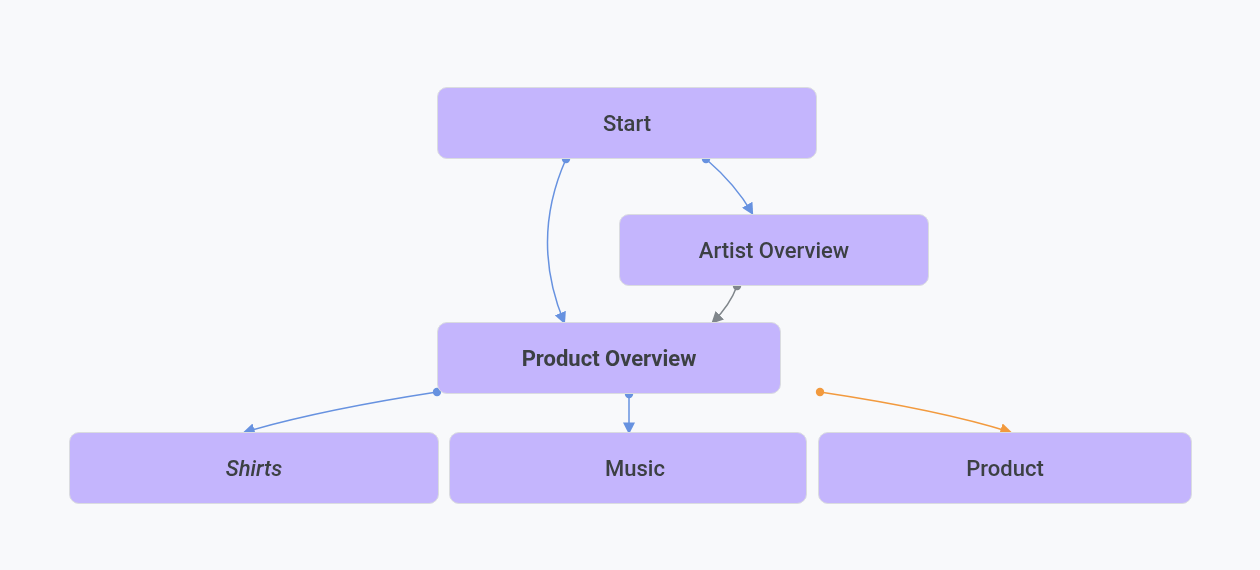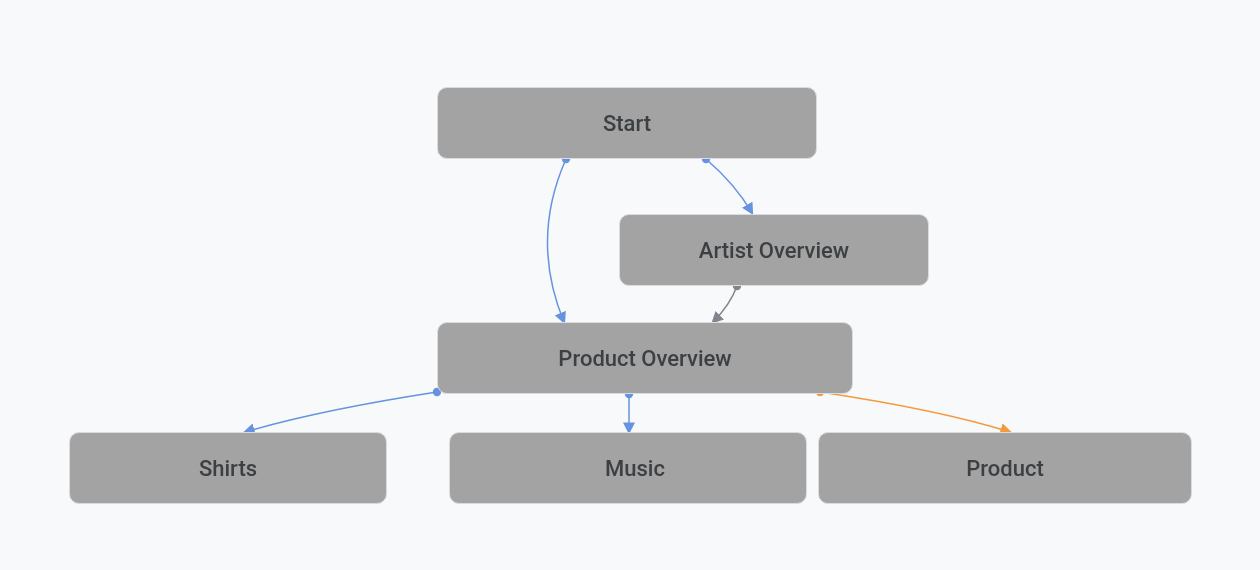--- a/index.html
+++ b/index.html
@@ -6,21 +6,21 @@
     body {
       width: 1260px;
       height: 570px;
       background: #f8f9fb;
       font-family: -apple-system, BlinkMacSystemFont, "Segoe UI", Roboto, sans-serif;
       position: relative;
       overflow: hidden;
     }
     .node {
       position: absolute;
-      background: #a3a3a3;
+      background: #c4b5fd;
       border: 1px solid #dadce0;
       border-radius: 10px;
       display: flex;
       align-items: center;
       justify-content: center;
       font-size: 22px;
       font-weight: 500;
       color: #3c4043;
       height: 72px;
     }
@@ -79,25 +79,25 @@
 </svg>
 
 <div class="node" style="left: 437px; top: 87px; width: 380px;">
   <span>Start</span>
 </div>
 
 <div class="node" style="left: 619px; top: 214px; width: 310px; text-align: right;">
   <span>Artist Overview</span>
 </div>
 
-<div class="node" style="left: 437px; top: 322px; width: 416px;">
+<div class="node" style="left: 437px; top: 322px; width: 344px; font-weight: bold;">
   <span>Product Overview</span>
 </div>
 
-<div class="node" style="left: 69px; top: 432px; width: 318px;">
+<div class="node" style="left: 69px; top: 432px; width: 370px; font-style: italic;">
   <span>Shirts</span>
 </div>
 
 <div class="node" style="left: 449px; top: 432px; width: 358px; padding-left: 14px;">
   <span>Music</span>
 </div>
 
 <div class="node" style="left: 818px; top: 432px; width: 374px;">
   <span>Product</span>
 </div>

